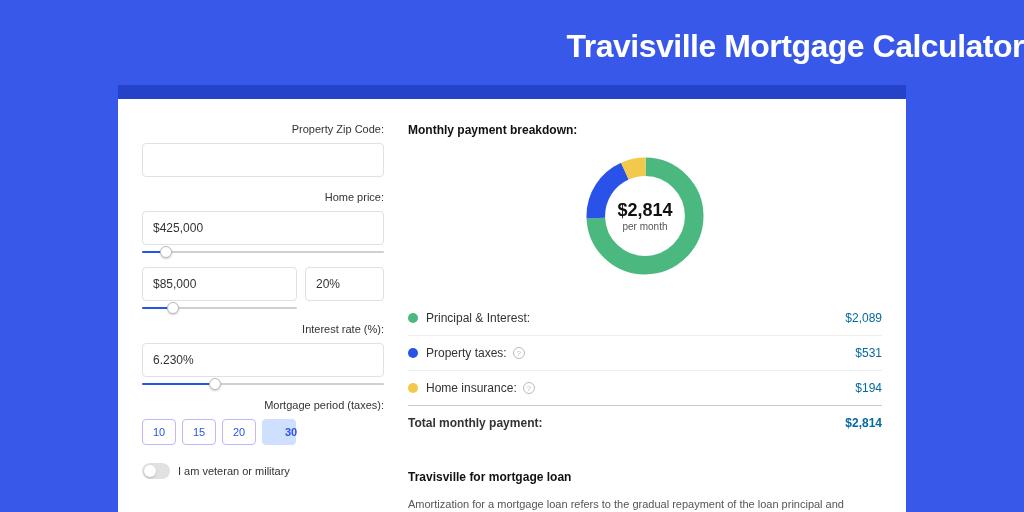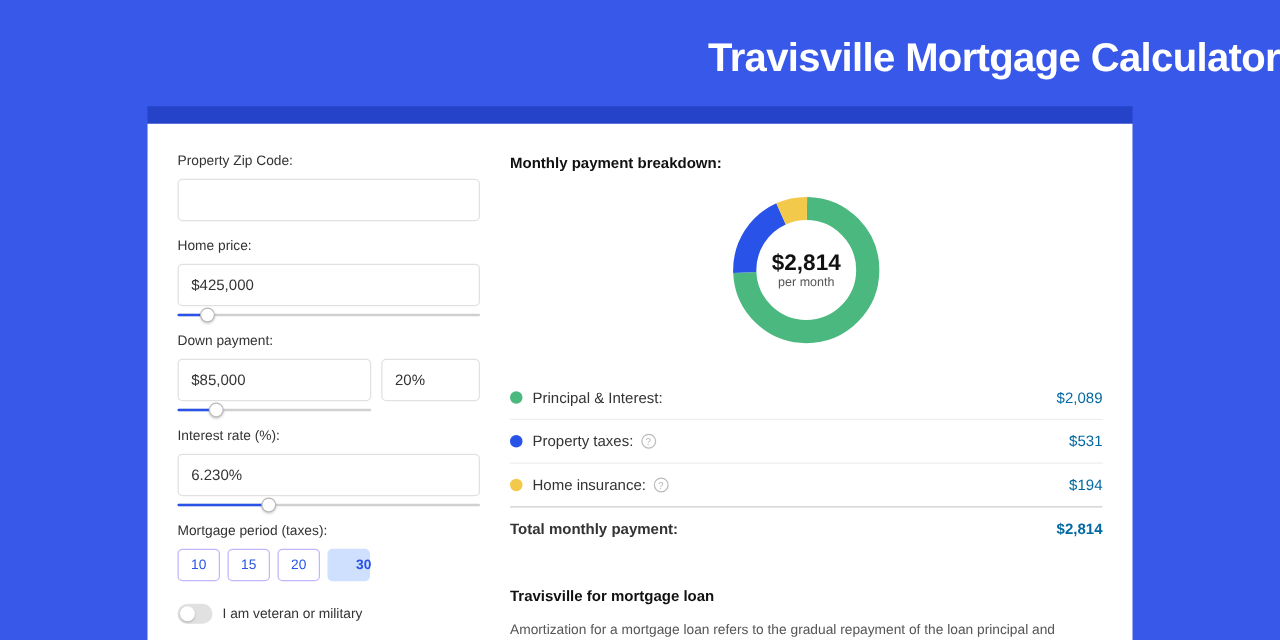--- a/index.html
+++ b/index.html
@@ -4,21 +4,21 @@
 <style>
   * { box-sizing: border-box; margin: 0; padding: 0; font-family: -apple-system, BlinkMacSystemFont, "Segoe UI", Arial, sans-serif; }
   body { background: #3858e9; width: 1024px; height: 512px; overflow: hidden; }
   .page-title { text-align: right; color: #fff; font-size: 32px; font-weight: 700; padding: 28px 0 20px; letter-spacing: -0.5px; }
   .inner-bar { background: #2443c9; height: 42px; width: 788px; margin: 0 auto; }
   .wrap { width: 788px; margin: 0 auto; position: relative; }
   .inner-bar { position: absolute; top: 0; left: 0; }
   .card2 { position: absolute; top: 14px; left: 0; background:#fff; width:788px; min-height: 420px; padding: 24px 24px 0; display:flex; gap: 24px;}
   .col-left { flex: 0 0 242px; }
   .col-right { flex: 1; }
-  .label { font-size: 11px; color: #333; margin-bottom: 8px; display:block; }
+  .label { font-size: 11px; color: #333; margin-bottom: 8px; display:block;text-align:right; }
   .field { width: 100%; border: 1px solid #e1e1e1; border-radius: 4px; height: 34px; padding: 0 10px; font-size: 12px; color:#333; background:#fff; }
   .group { margin-bottom: 14px; position: relative; }
   .slider-track { height: 2px; background: #d0d0d0; margin-top: 6px; position: relative; border-radius: 2px; }
   .slider-fill { position:absolute; left:0; top:0; height:2px; background:#2953e8; border-radius:2px; }
   .slider-thumb { position:absolute; top:-5px; width:12px; height:12px; background:#fff; border:1px solid #bbb; border-radius:50%; box-shadow:0 1px 2px rgba(0,0,0,.2); transform: translateX(-50%); }
   .row-split { display:flex; gap:8px; }
   .row-split .field:first-child { flex: 0 0 155px; }
   .row-split .field:last-child { flex: 1; }
   .period-row { display:flex; gap:6px; }
   .period-btn { width:34px; height:26px; border:1px solid #c4b5fd; border-radius:4px; background:#fff; font-size:11px; color:#2953e8; display:flex; align-items:center; justify-content:center; cursor:pointer; }
@@ -68,21 +68,20 @@
       <div class="group">
         <label class="label">Home price:</label>
         <input class="field" value="$425,000" style="">
         <div class="slider-track">
           <div class="slider-fill" style="width:10%"></div>
           <div class="slider-thumb" style="left:10%"></div>
         </div>
       </div>
 
       <div class="group">
-        <label class="label">Down payment:</label>
         <div class="row-split">
           <input class="field" value="$85,000" style="">
           <input class="field" value="20%" style="">
         </div>
         <div class="slider-track" style="width:155px">
           <div class="slider-fill" style="width:20%"></div>
           <div class="slider-thumb" style="left:20%"></div>
         </div>
       </div>
 

